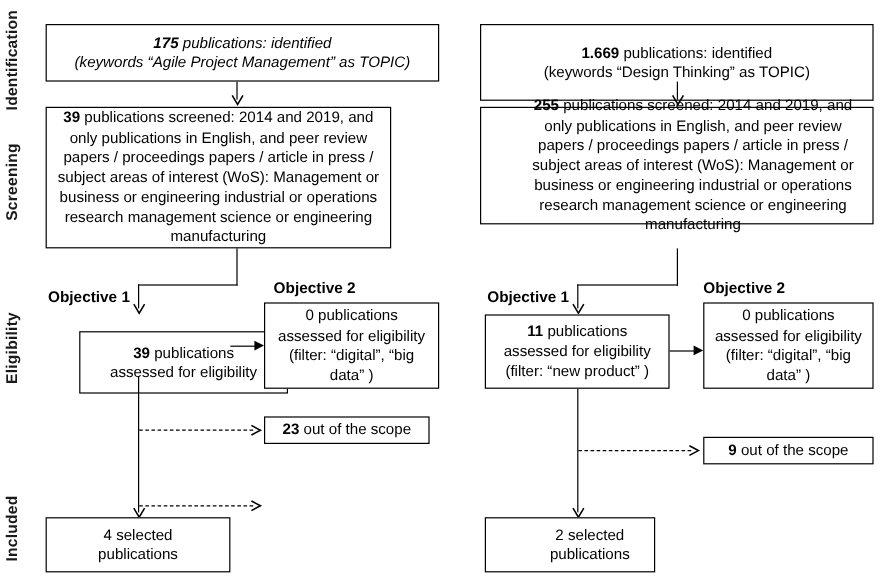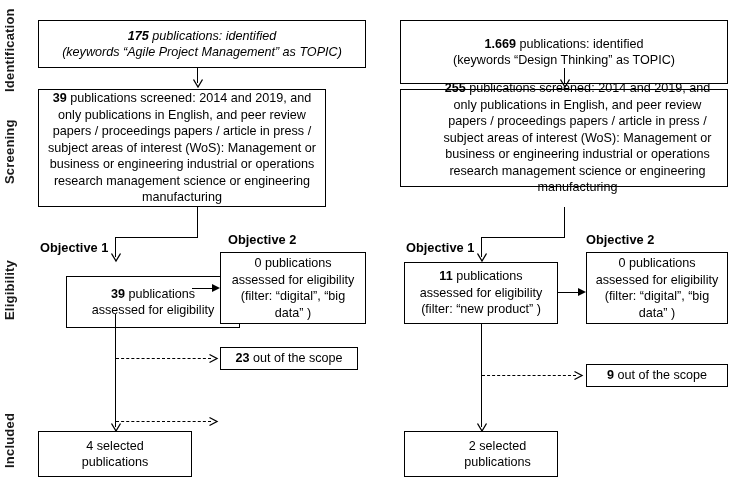--- a/index.html
+++ b/index.html
@@ -216,20 +216,20 @@
   </svg>
 
   <div class="dash-h" style="left:482px; top:375px; width:94px;"></div>
   <svg class="vee" style="left:574px; top:370.5px;" viewBox="0 0 10 9">
     <polyline points="0.5,0.5 8,4.5 0.5,8.5" fill="none" stroke="#000" stroke-width="1.3"></polyline>
   </svg>
   <div class="box" style="left:586px; top:364px; width:142px; height:23px;">
     <span class="txt"><b class="num">9</b><span> out of the scope</span></span>
   </div>
 
-  <div class="box" style="left:404px; top:431px; width:154px; height:46px;padding-left:38px;">
+  <div class="box" style="left:404px; top:431px; width:142px; height:46px;padding-left:38px;">
     <span class="txt">
       <span><span>2</span><span> selected</span></span><br>
       <span>publications</span>
     </span>
   </div>
 
 </div>
 
 </body></html>

